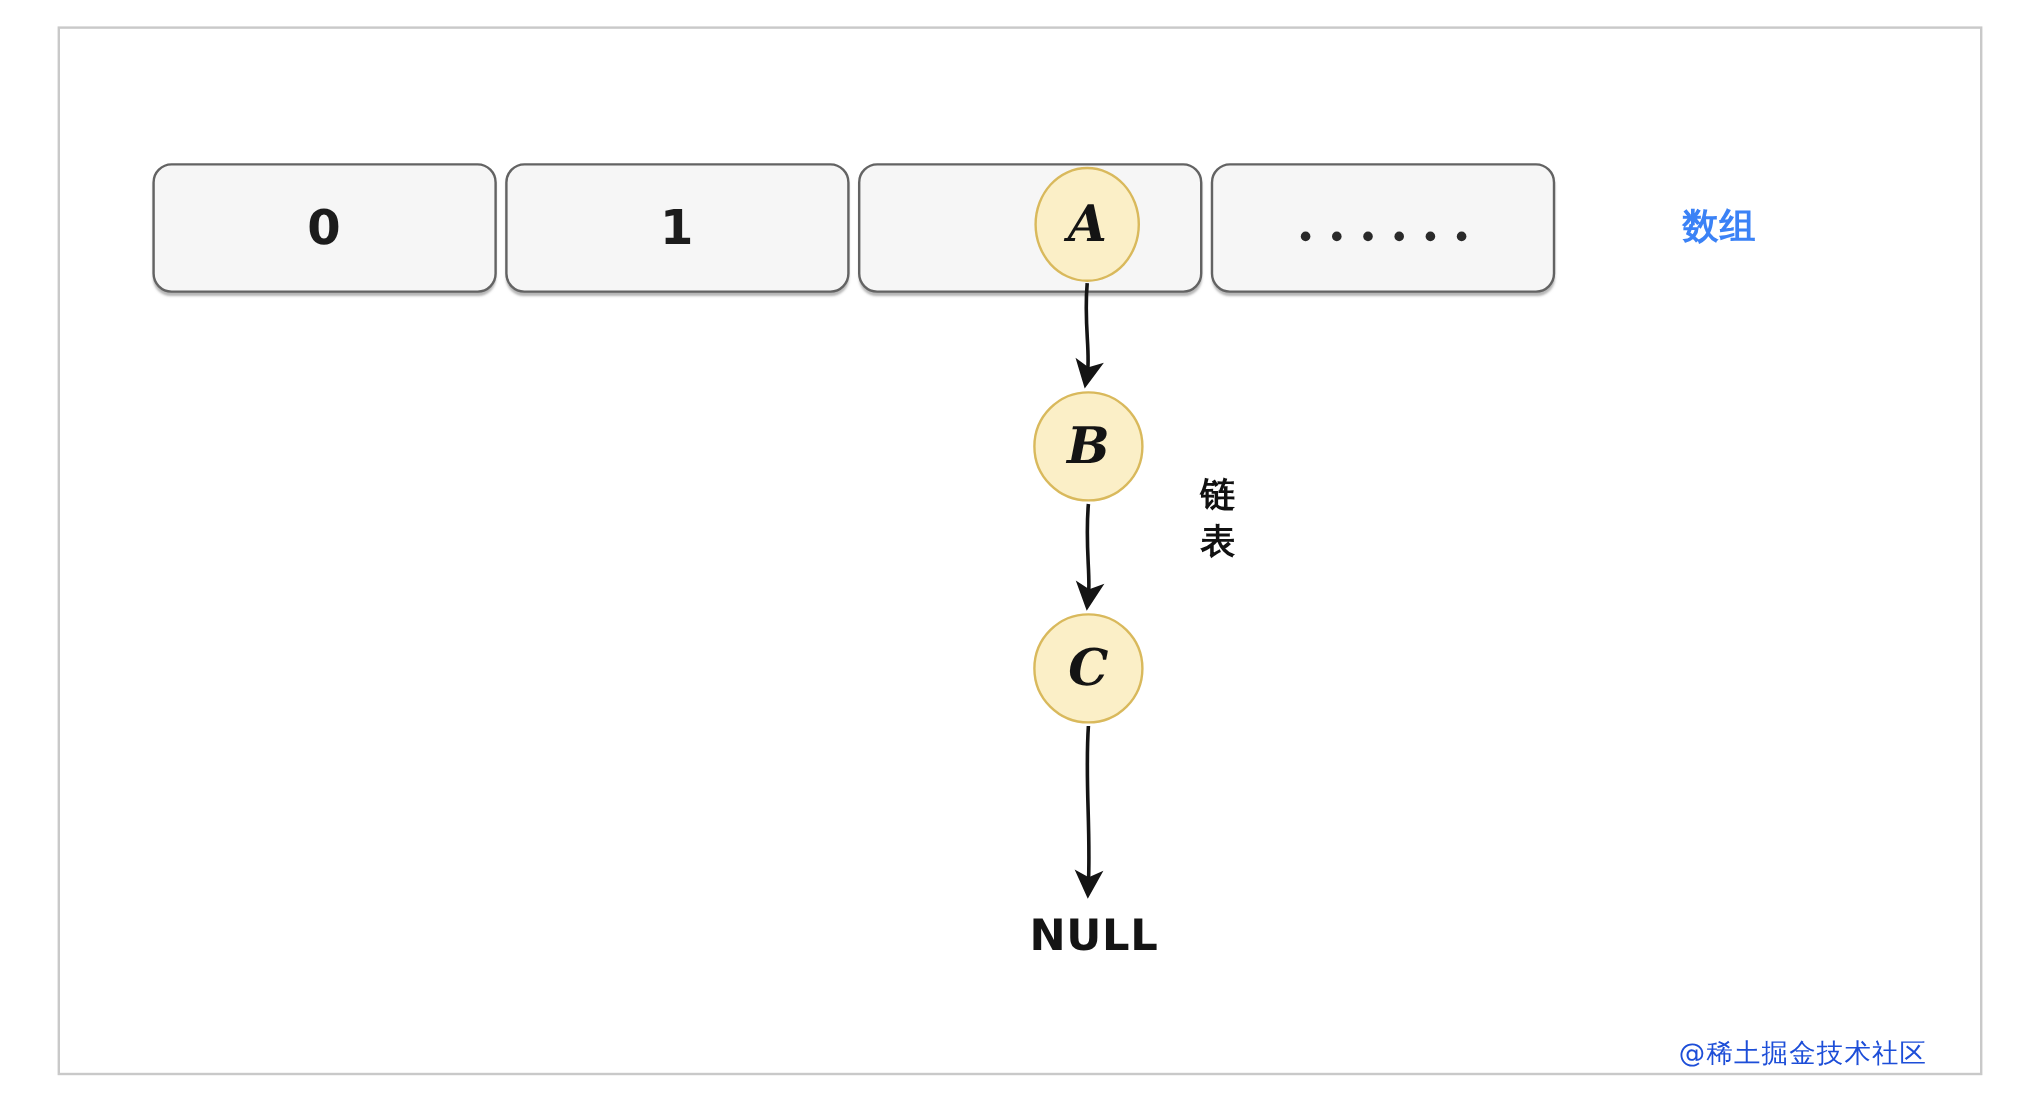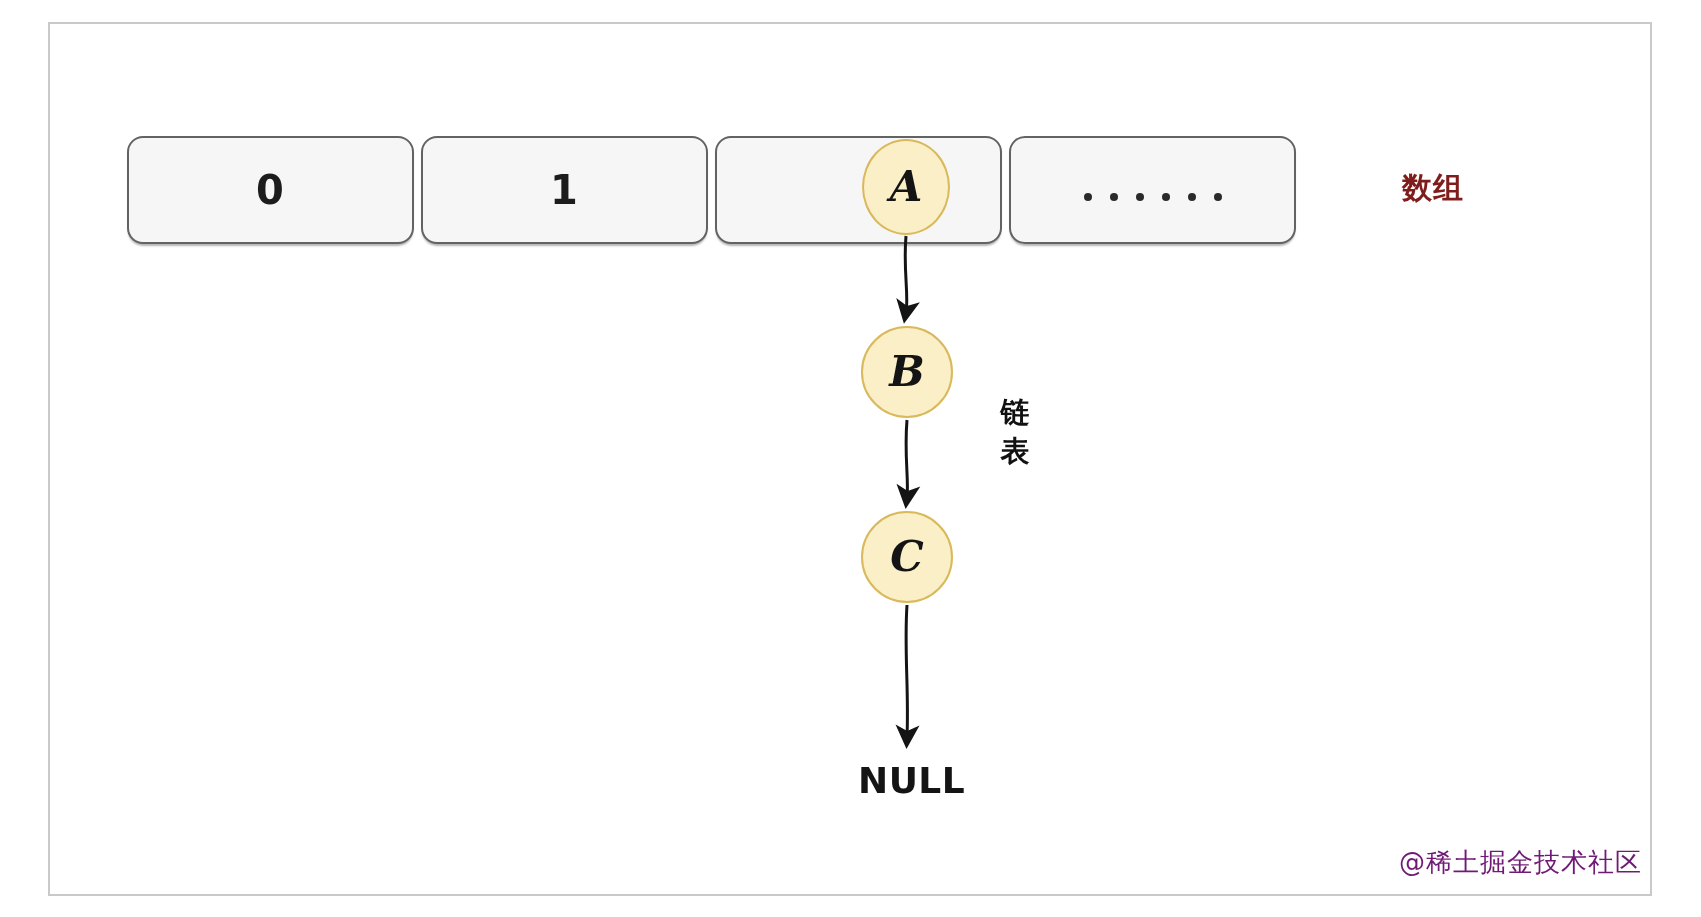--- a/index.html
+++ b/index.html
@@ -80,21 +80,21 @@
   }
 
   
   .label-array {
     position: absolute;
     left: 1402px;
     top: 168px;
     font-family: "DejaVu Sans", sans-serif;
     font-size: 30px;
     font-weight: 700;
-    color: #7f1d1d;
+    color: #3b82f6;
     letter-spacing: 1px;
     white-space: nowrap;
   }
 
   
   .label-list {
     position: absolute;
     left: 995px;
     top: 393px;
     font-family: "DejaVu Sans", sans-serif;
@@ -153,24 +153,24 @@
     top: 0;
     width: 1701px;
     height: 917px;
     pointer-events: none;
   }
 
   
   .watermark {
     position: absolute;
     left: 1399px;
-    top: 845px;
-    font-family: "DejaVu Sans", sans-serif;
-    font-size: 26px;
-    color: #701a75;
+    top: 863px;
+    font-family: "DejaVu Sans", sans-serif;
+    font-size: 22px;
+    color: #1d4ed8;
     letter-spacing: 1px;
     white-space: nowrap;
   }
 </style>
 </head>
 <body>
 
 <div id="canvas">
 
   <div class="frame"></div>

